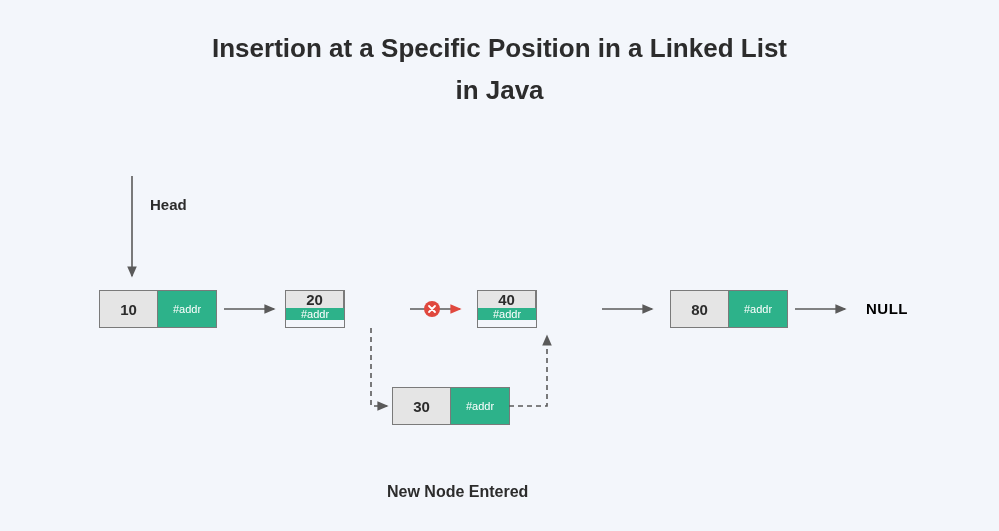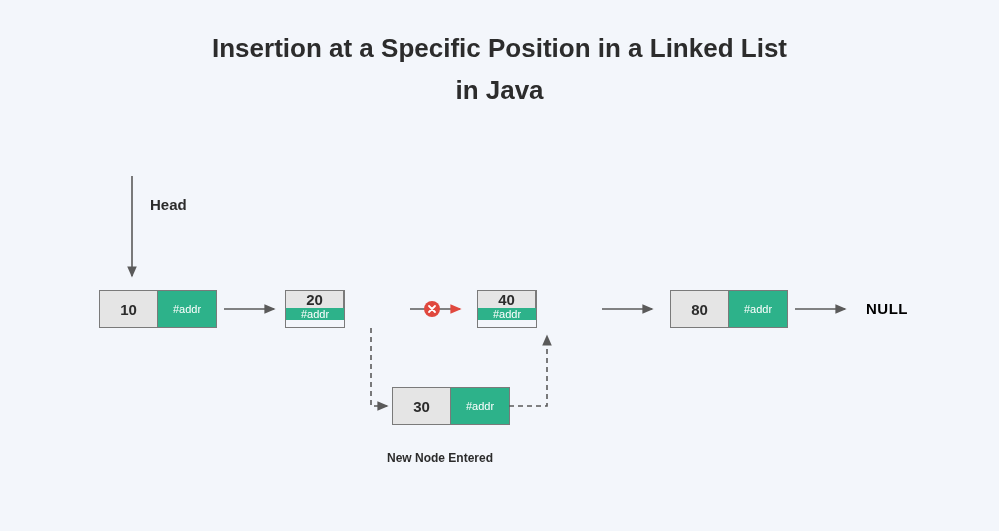--- a/index.html
+++ b/index.html
@@ -59,23 +59,24 @@
     color: #2c2c2c;
   }
   .null {
     font-size: 15px;
     font-weight: 700;
     color: #000000;
     letter-spacing: 0.5px;
   }
   .sublabel {
     position: absolute;
-    font-size: 12px;
+    font-size: 16px;
     font-weight: 700;
     color: #2c2c2c;
+    margin-top: 32px;
   }
   .x-badge {
     position: absolute;
     width: 16px; height: 16px;
     background: #e0483e;
     border-radius: 50%;
     display: flex;
     align-items: center;
     justify-content: center;
   }

